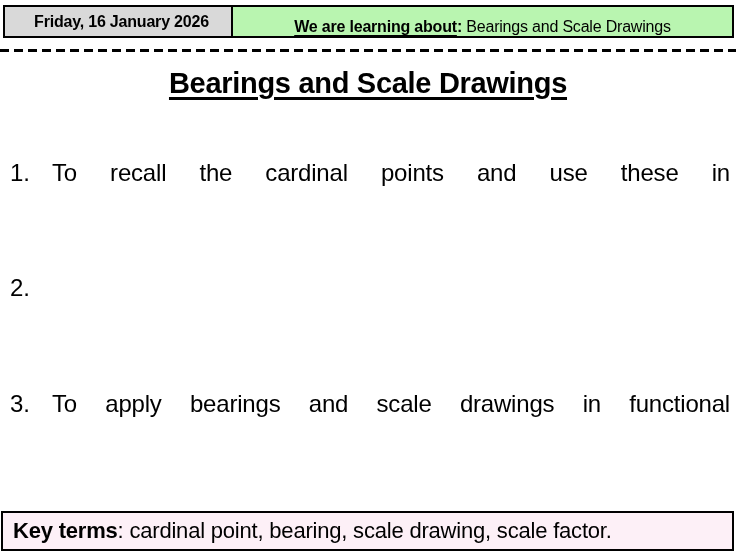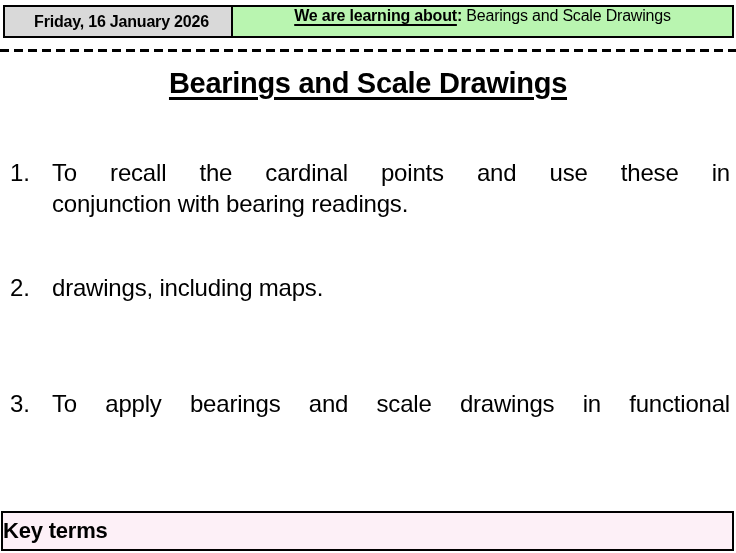--- a/index.html
+++ b/index.html
@@ -33,21 +33,21 @@
     letter-spacing: -0.2px;
   }
   .walt-box {
     position: absolute;
     left: 231px; top: 5px;
     width: 503px; height: 33px;
     box-sizing: border-box;
     background: #b9f5b0;
     border: 2px solid #000000;
     display: flex;
-    align-items: flex-start;
+    align-items: flex-end;
     justify-content: center;
     font-size: 16px;
     letter-spacing: -0.2px;
     white-space: pre;
   }
   .walt-label {
     font-weight: bold;
     text-decoration: underline;
     text-decoration-thickness: 2px;
     text-underline-offset: 3px;
@@ -110,21 +110,21 @@
   
   .key-box {
     position: absolute;
     left: 1px; top: 511px;
     width: 733px; height: 40px;
     box-sizing: border-box;
     background: #fdf0f7;
     border: 2px solid #000000;
     display: flex;
     align-items: center;
-    padding-left: 0;
+    padding-left: 10px;
     font-size: 22px;
     letter-spacing: -0.2px;
     white-space: pre;
   }
   .key-label { font-weight: bold; }
 </style>
 </head>
 <body>
 
 <div class="slide">
@@ -140,35 +140,33 @@
   <div class="dashed-divider"></div>
 
   <h1 class="title">
     <span class="title-text">Bearings and Scale Drawings</span>
   </h1>
 
   <div class="objective" id="objective-1">
     <div class="obj-num">1.</div>
     <div class="obj-lines">
       <div class="obj-line jline">To recall the cardinal points and use these in</div>
-      <div class="obj-line">conjunction with bearing readings.</div>
     </div>
   </div>
 
   <div class="objective" id="objective-2">
     <div class="obj-num">2.</div>
     <div class="obj-lines">
-      <div class="obj-line">drawings, including maps.</div>
     </div>
   </div>
 
   <div class="objective" id="objective-3">
     <div class="obj-num">3.</div>
     <div class="obj-lines">
       <div class="obj-line jline">To apply bearings and scale drawings in functional</div>
     </div>
   </div>
 
   <div class="key-box">
-    <span class="key-label">Key terms</span>
+    <span class="key-label">Key terms</span><span>: cardinal point, bearing, scale drawing, scale factor.</span>
   </div>
 
 </div>
 
 </body></html>

